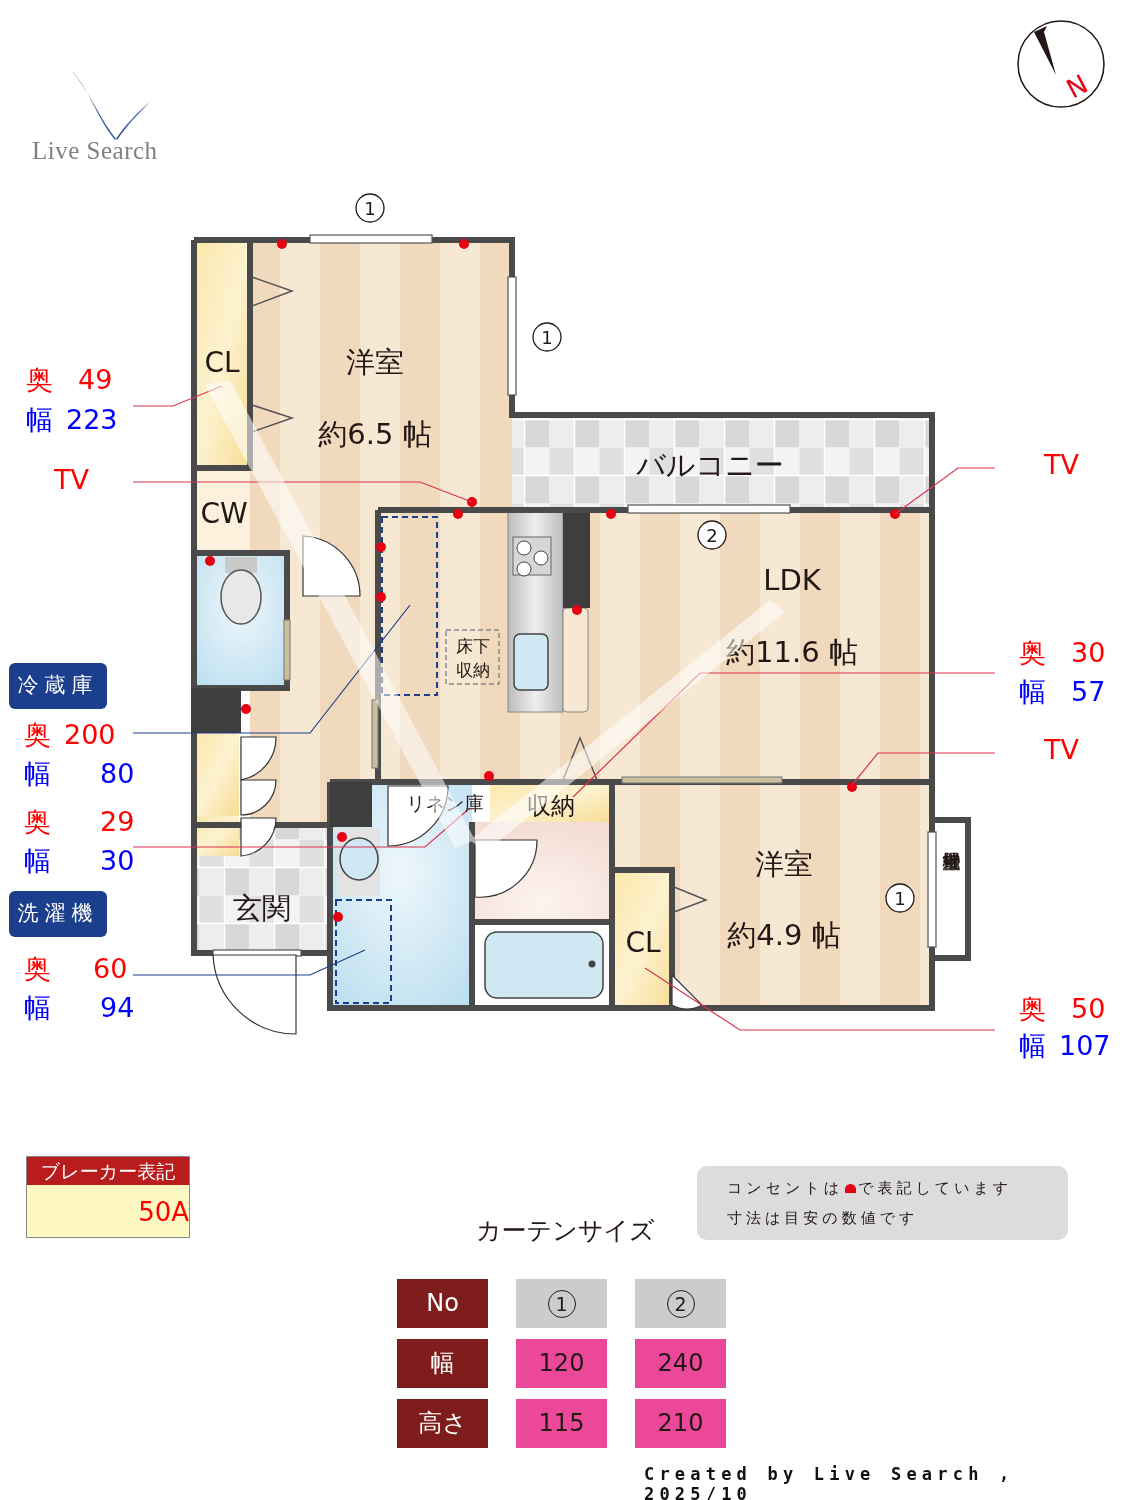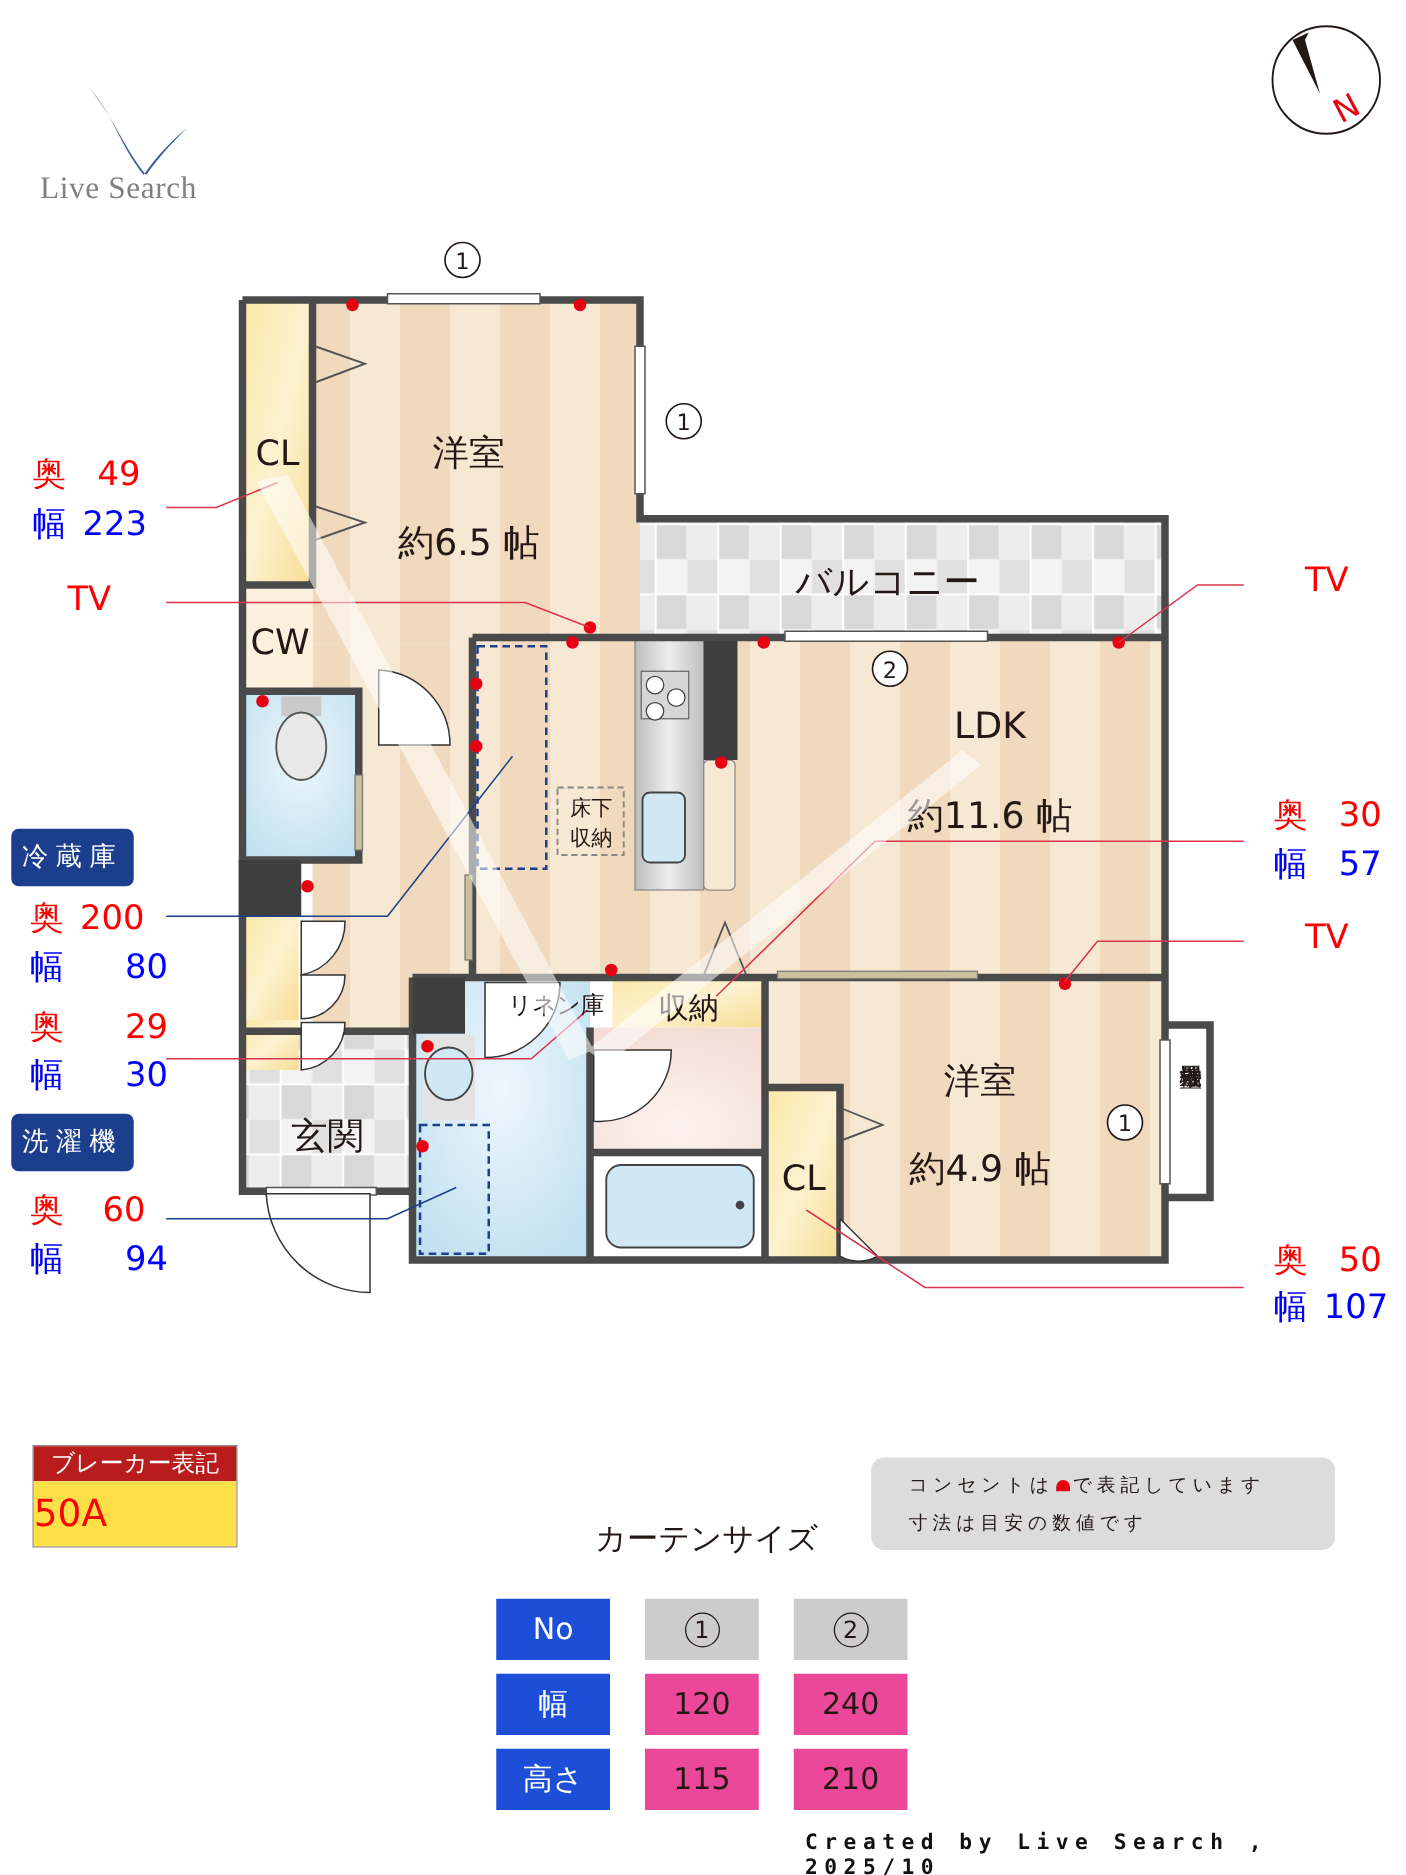--- a/index.html
+++ b/index.html
@@ -7,29 +7,29 @@
          font-family: "DejaVu Sans", "Liberation Sans", sans-serif; color: #231815; }
   .abs { position: absolute; }
   .logo-text { font-family: Liberation Serif, serif; font-size: 25px; color: #808080; left: 32px; top: 137px; letter-spacing: 0.5px; }
   .dim { font-size: 27px; line-height: 1; white-space: nowrap; }
   .dim .k { display: inline-block; width: 40px; }
   .red { color: #ff0000; }
   .blue { color: #0000ff; }
   .tag { background: #1b3f8c; color: #fff; border-radius: 6px; font-size: 21px; letter-spacing: 6px; text-align: center; line-height: 44px; height: 46px; width: 98px; }
   .breaker { left: 26px; top: 1156px; width: 162px; border: 1px solid #888; }
   .breaker .head { background: #b91c1c; color: #fff; font-size: 19px; text-align: center; height: 28px; line-height: 28px; }
-  .breaker .val { color: #ff0000; font-size: 30px; text-align: left; height: 52px; line-height: 54px; background: #fde047; }
+  .breaker .val { color: #ff0000; font-size: 26px; text-align: right; height: 52px; line-height: 54px; background: #fef9c3; }
   .note { left: 697px; top: 1166px; width: 371px; height: 74px; background: #dcdcdc; border-radius: 10px; font-size: 15px; letter-spacing: 4px; color: #231815; }
   .note .l1 { position: absolute; left: 30px; top: 13px; }
   .note .l2 { position: absolute; left: 30px; top: 43px; }
   .note .dot { display: inline-block; width: 11px; height: 9px; background: #e60012; border-radius: 6px 6px 0 0; margin: 0 2px; vertical-align: 0px; }
   .curtain-title { left: 476px; top: 1214px; font-size: 25px; color: #231815; }
   .ctable { left: 397px; top: 1279px; }
   .cell { position: absolute; width: 91px; height: 49px; text-align: center; line-height: 49px; font-size: 24px; }
-  .cell.h { background: #1d4ed8; color: #fff; }
+  .cell.h { background: #7f1d1d; color: #fff; }
   .cell.g { background: #cccccc; color: #231815; }
   .cell.w { background: #ec4899; color: #231815; }
   .circ { display: inline-block; width: 26px; height: 26px; border: 1.5px solid #231815; border-radius: 50%; line-height: 26px; font-size: 19px; vertical-align: middle; }
   .credit { left: 644px; top: 1464px; font-family: "DejaVu Sans Mono", "Liberation Mono", monospace; font-size: 17px; font-weight: bold; letter-spacing: 5.2px; color: #111; }
   svg text { font-family: "DejaVu Sans", "Liberation Sans", sans-serif; }
 </style>
 </head>
 <body>
 
 <div class="abs" style="left:40px;top:60px;width:160px;height:110px;">
@@ -248,21 +248,21 @@
 <div class="abs dim" style="left:24px;top:721px;">
   <div><span class="k red">奥</span><span class="red">200</span></div>
   <div style="margin-top:12px"><span class="k blue">幅</span><span class="blue" style="margin-left:36px">80</span></div>
 </div>
 <div class="abs dim" style="left:24px;top:808px;">
   <div><span class="k red">奥</span><span class="red" style="margin-left:36px">29</span></div>
   <div style="margin-top:12px"><span class="k blue">幅</span><span class="blue" style="margin-left:36px">30</span></div>
 </div>
 <div class="abs tag" style="left:9px;top:891px;">洗濯機</div>
 <div class="abs dim" style="left:24px;top:955px;">
-  <div><span class="k red">奥</span><span class="red" style="margin-left:18px">60</span></div>
+  <div><span class="k red">奥</span><span class="red" style="margin-left:29px">60</span></div>
   <div style="margin-top:12px"><span class="k blue">幅</span><span class="blue" style="margin-left:36px">94</span></div>
 </div>
 
 <div class="abs dim red" style="left:1044px;top:451px;">TV</div>
 <div class="abs dim" style="left:1019px;top:639px;">
   <div><span class="k red">奥</span><span class="red" style="margin-left:12px">30</span></div>
   <div style="margin-top:12px"><span class="k blue">幅</span><span class="blue" style="margin-left:12px">57</span></div>
 </div>
 <div class="abs dim red" style="left:1044px;top:736px;">TV</div>
 <div class="abs dim" style="left:1019px;top:995px;">

